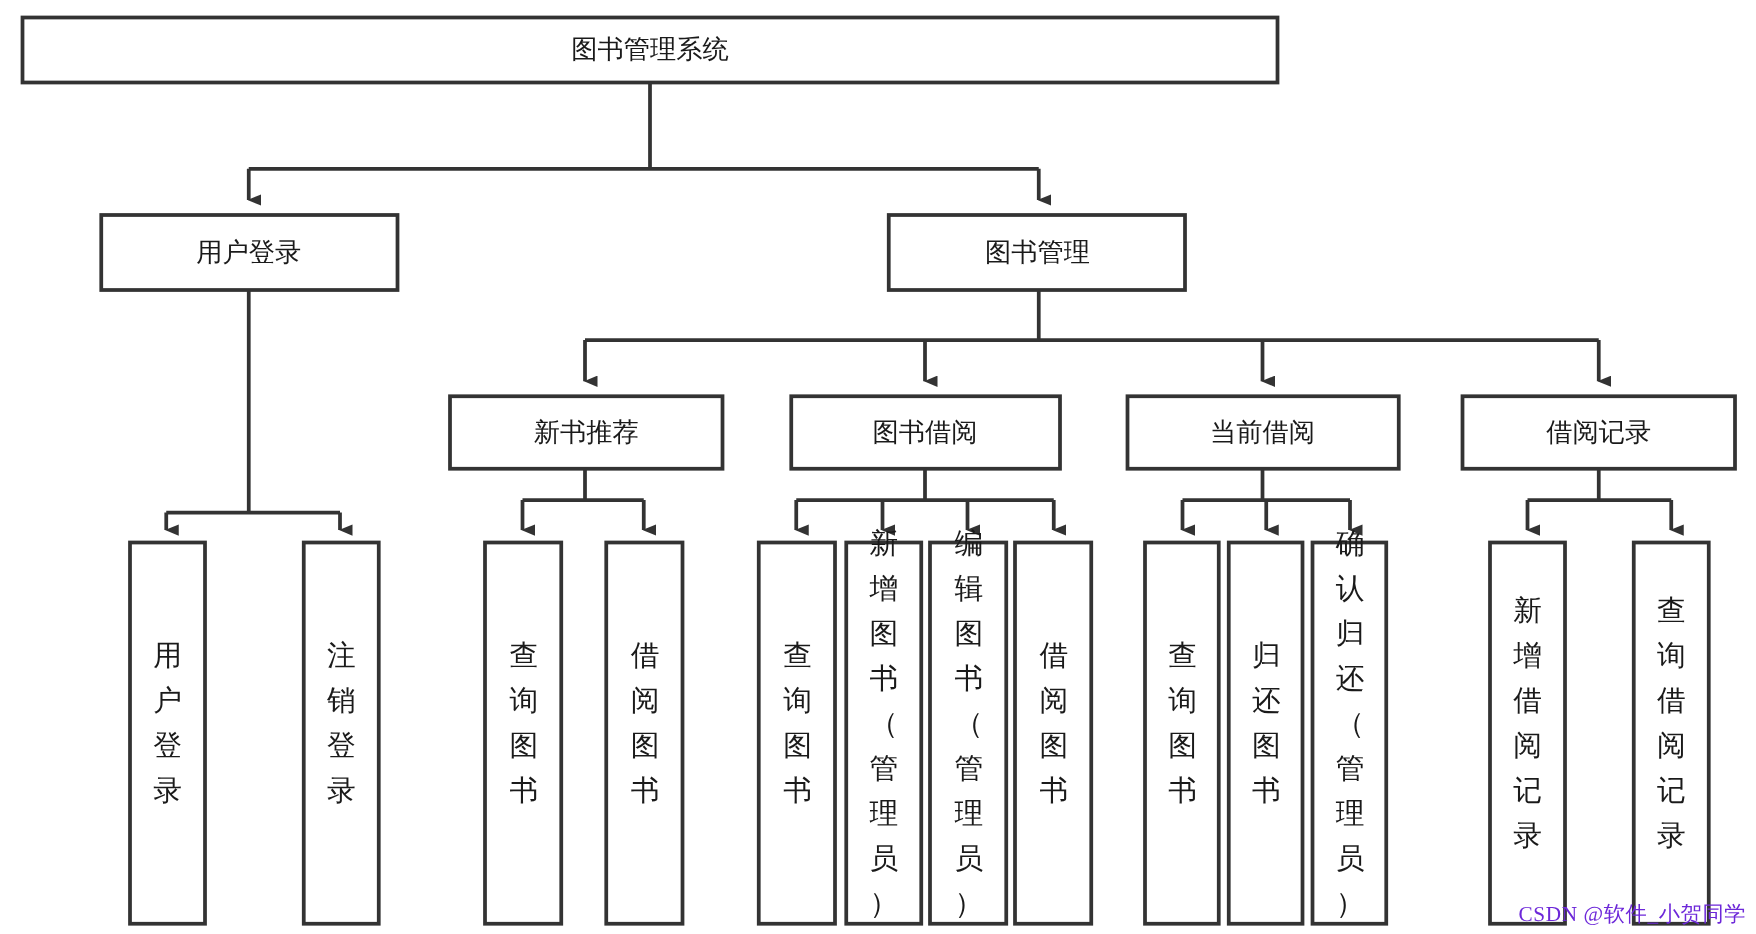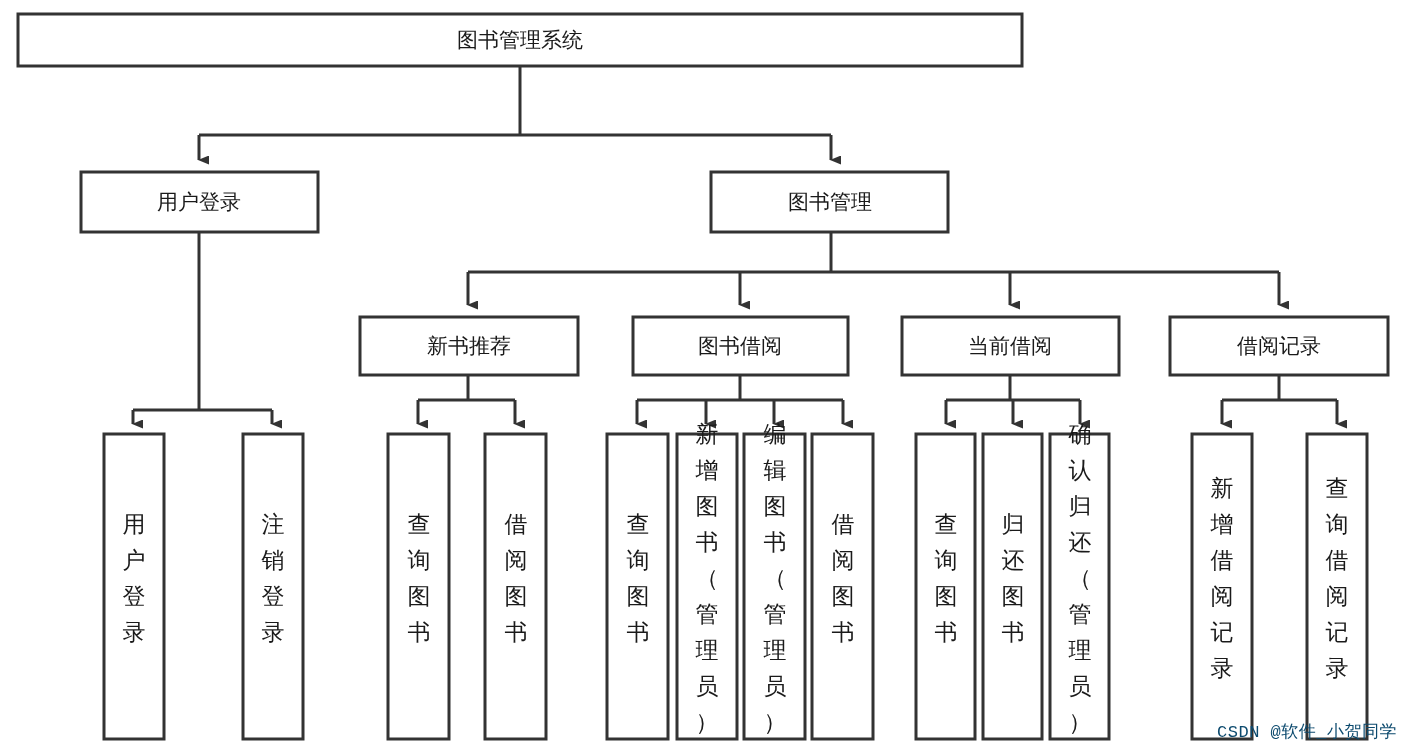--- a/index.html
+++ b/index.html
@@ -43,23 +43,23 @@
   .node-label-v {
     font-family: "Liberation Sans", "DejaVu Sans", sans-serif;
     font-size: 23px;
     fill: #1a1a1a;
     text-anchor: middle;
   }
   .watermark {
     position: absolute;
     right: 8px;
     bottom: 4px;
-    font-family: Liberation Mono, monospace;
+    font-family: Liberation Serif, serif;
     font-size: 17px;
-    color: #0c4a6e;
+    color: #6d28d9;
     letter-spacing: 0.5px;
     white-space: nowrap;
   }
 </style>
 </head>
 <body>
 
 <div id="diagram-root">
   <svg class="diagram" viewBox="0 0 1405 747" xmlns="http://www.w3.org/2000/svg">
 

